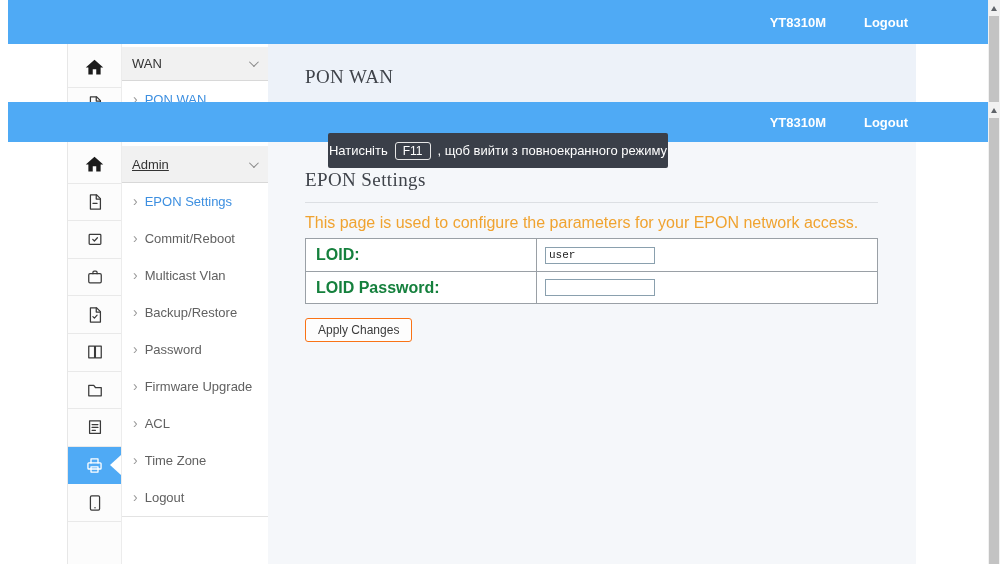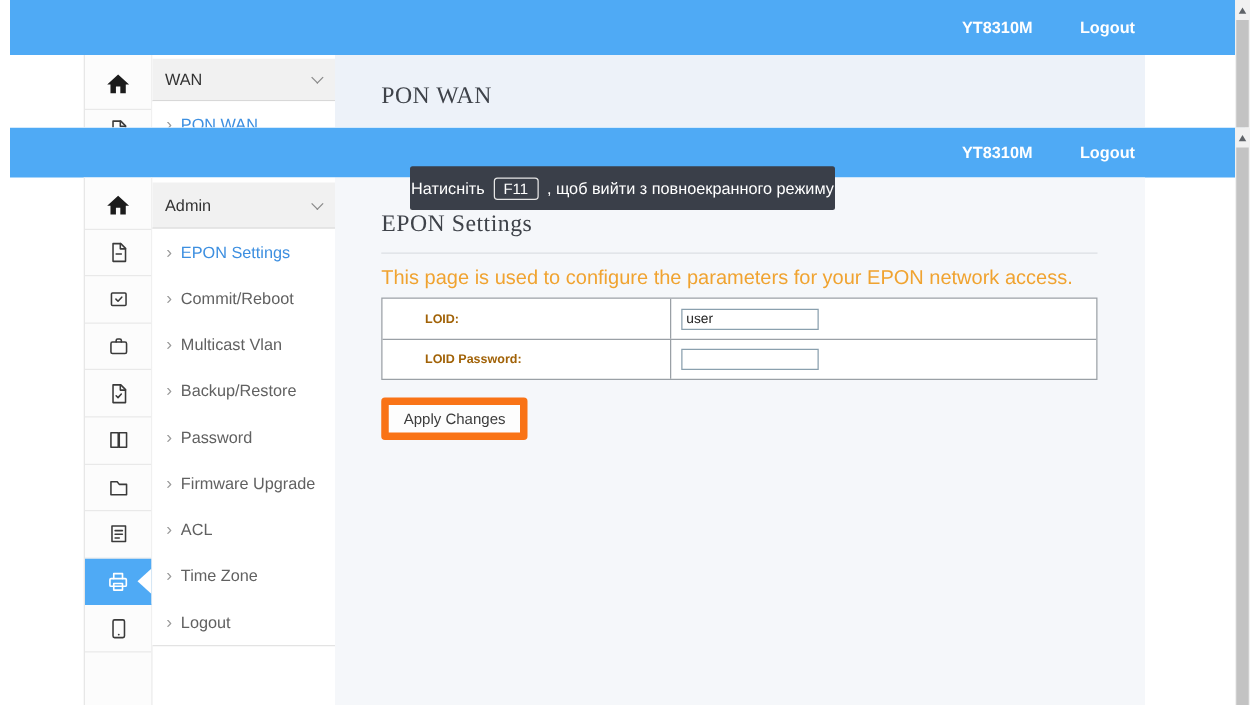--- a/index.html
+++ b/index.html
@@ -34,21 +34,21 @@
   .rail-cell.active .notch { position:absolute; right:0; top:50%; margin-top:-10px; width:0; height:0;
       border-top:10px solid transparent; border-bottom:10px solid transparent; border-right:11px solid #ffffff; }
   .rail-cell svg { display:block; }
 
   
   .menu { position:absolute; left:122px; top:0; width:146px; background:#fff; }
   .menu-spacer { height:3px; }
   .app-bottom .menu-spacer { height:4px; }
   .menu-header { height:34px; background:#f1f1f1; border-bottom:1px solid #d8d8d8; display:flex; align-items:center;
                  padding:0 12px 0 10px; font-size:13px; color:#333; cursor:pointer; }
-  .app-bottom .menu-header { height:37px; }
+  .app-bottom .menu-header { height:37px;text-decoration:underline; }
   .chevron { margin-left:auto; width:7px; height:7px; border-right:1.6px solid #888; border-bottom:1.6px solid #888;
              transform:rotate(45deg) translateY(-2px); }
   .menu-item { height:37px; display:flex; align-items:center; padding-left:11px; font-size:13px; color:#616161; cursor:pointer; background:#fff; }
   .menu-item::before { content:"\203A"; color:#9a9a9a; font-size:14px; margin-right:7px; position:relative; top:-1px; }
   .menu-item .mi-label.active { color:#3D8FE0; }
   .menu-bottom-line { border-bottom:1px solid #e3e3e3; }
 
   
   .content { position:absolute; left:268px; top:0; bottom:0; width:648px; }
   .app-top .content { background:#EDF2F9; }
@@ -58,26 +58,26 @@
   .app-top .page-title { top:22px; }
   .app-bottom .page-title { top:27px; }
   .title-rule { position:absolute; left:37px; top:60px; width:573px; border-bottom:1px solid #dcdfe3; }
   .page-desc { position:absolute; left:37px; top:72px; font-size:16px; color:#F0A330; }
 
   
   .form-table { position:absolute; left:37px; top:96px; width:573px; border:1px solid #9aa0a6; background:#fff; }
   .form-row { display:flex; height:32px; }
   .form-row + .form-row { border-top:1px solid #9aa0a6; }
   .form-label-cell { width:231px; border-right:1px solid #9aa0a6; display:flex; align-items:center; padding-left:10px; }
-  .form-label-cell span { font-size:10px; font-weight:bold; color:#a16207;margin-left:24px; }
+  .form-label-cell span { font-size:16px; font-weight:bold; color:#15803d; }
   .form-input-cell { flex:1; display:flex; align-items:center; padding-left:8px; }
   .form-input { width:110px; height:17px; border:1px solid #8aa0ae; background:#fff; font-size:11px; padding:0 3px;
-                font-family:Liberation Sans, sans-serif; color:#222; }
+                font-family:Liberation Mono, monospace; color:#222; }
   .apply-btn { position:absolute; left:37px; top:176px; padding:4px 12px; font-size:12px; color:#3c3c3c;
-               background:#fdfdfd; border:6px solid #f97316; border-radius:3px; cursor:pointer;
+               background:#fdfdfd; border:1px solid #f97316; border-radius:3px; cursor:pointer;
                font-family:"Liberation Sans", sans-serif; }
 
   
   .sb { position:absolute; left:988px; width:12px; background:#f1f1f1; }
   .sb-top { top:0; height:102px; }
   .sb-bottom { top:102px; height:462px; }
   .sb-btn { position:absolute; top:0; left:0; width:12px; height:16px; display:flex; align-items:center; justify-content:center; cursor:pointer; }
   .sb-arrow-up { width:0; height:0; border-left:3.5px solid transparent; border-right:3.5px solid transparent; border-bottom:5px solid #5f6368; }
   .sb-thumb { position:absolute; left:1px; top:16px; bottom:0; width:10px; background:#c3c3c3; cursor:pointer; }
 

